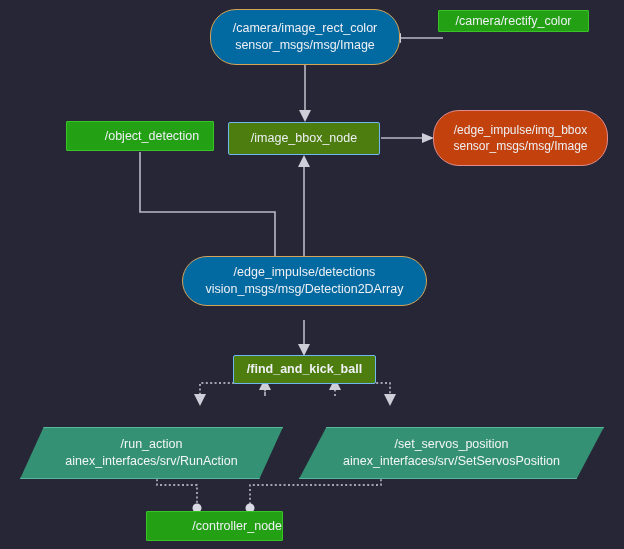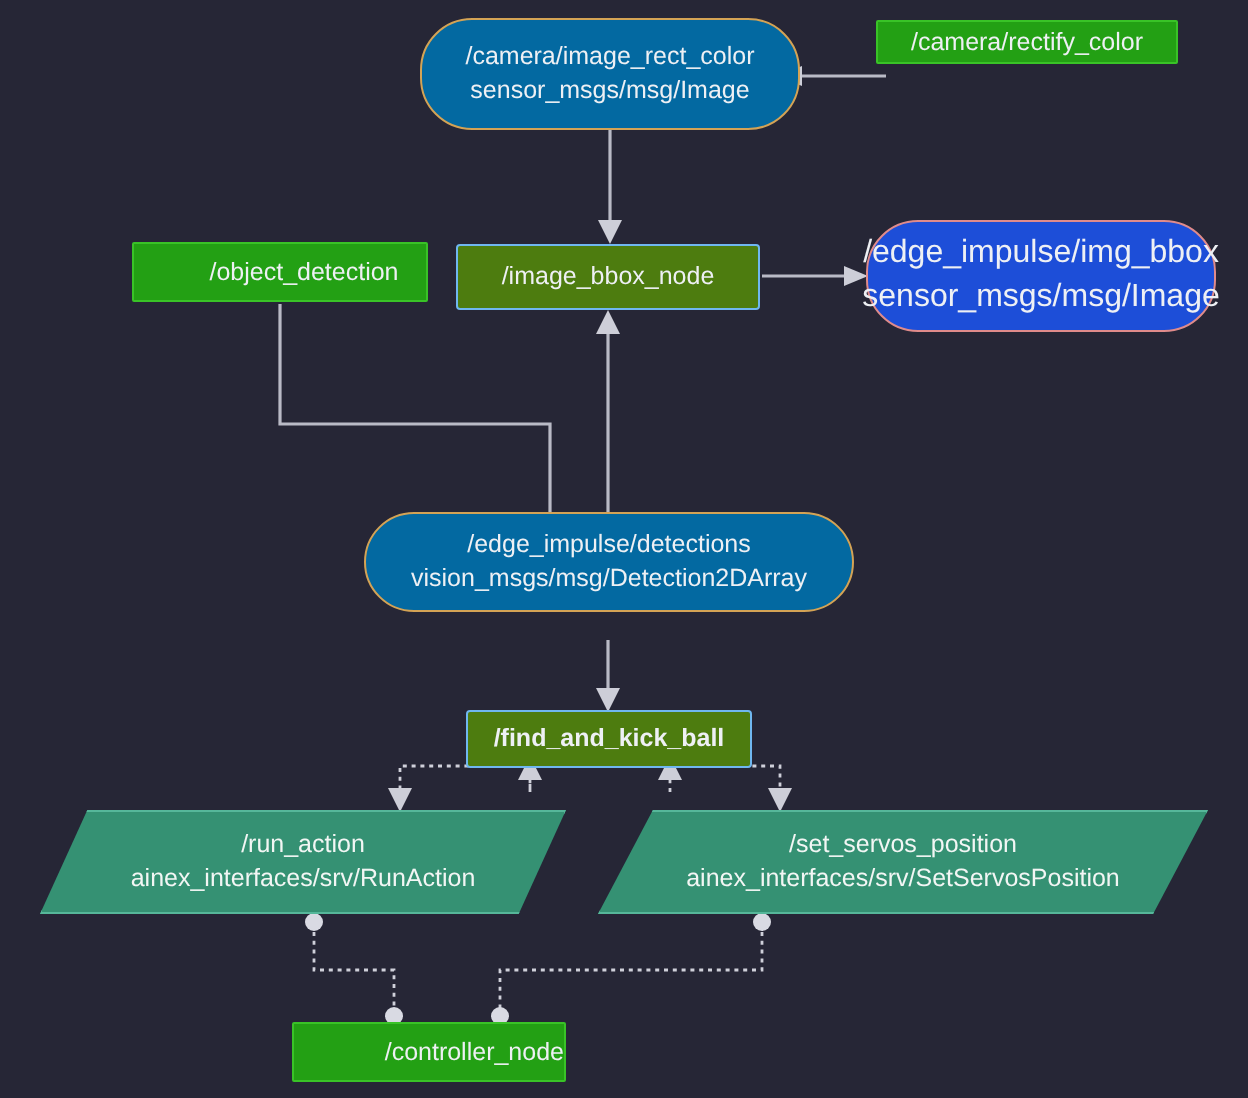--- a/index.html
+++ b/index.html
@@ -33,43 +33,44 @@
     white-space: nowrap;
   }
   
   .topic-brown {
     background: #0369a1;
     border: 1.5px solid #d4a355;
     border-radius: 26px;
     font-size: 12.5px;
   }
   .topic-red {
-    background: #1d4ed8;
+    background: #c2410c;
     border: 1.5px solid #e08b8b;
     border-radius: 26px;
-    font-size: 16px;
+    font-size: 12px;
   }
   
   .node-blue {
     background: #4d7c0f;
     border: 1.5px solid #6fb7f0;
     border-radius: 2px;
     font-size: 12.5px;
   }
   
   .node-green {
     background: #23a014;
     border: 1px solid #39c327;
     border-radius: 1px;
     font-size: 12.5px;
   }
   
   .svc-wrap {
     position: absolute;
     z-index: 3;
+    margin-top: 22px;
   }
   .svc-shape {
     position: absolute;
     inset: 0;
     background: #359173;
     border: 1px solid #56b79a;
   }
   .svc-left  { clip-path: polygon(9% 0, 100% 0, 91% 100%, 0 100%); }
   .svc-right { clip-path: polygon(9% 0, 100% 0, 91% 100%, 0 100%); }
   .svc-text {

